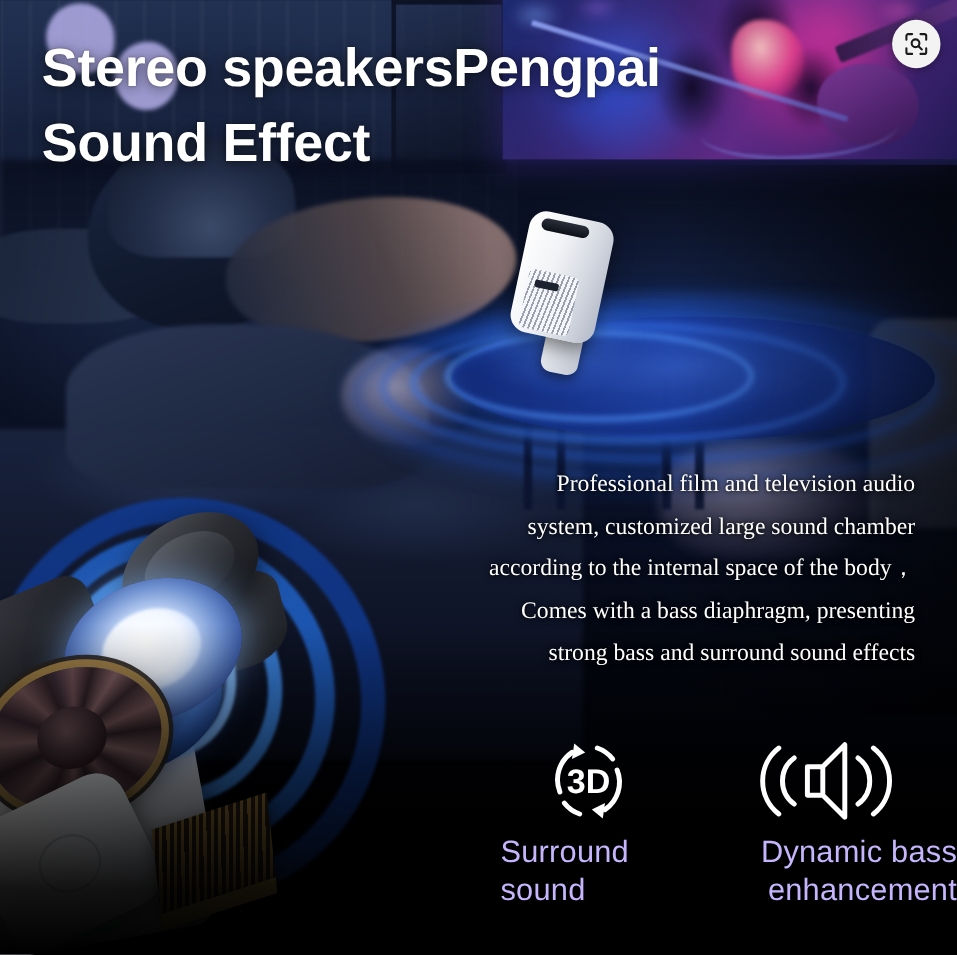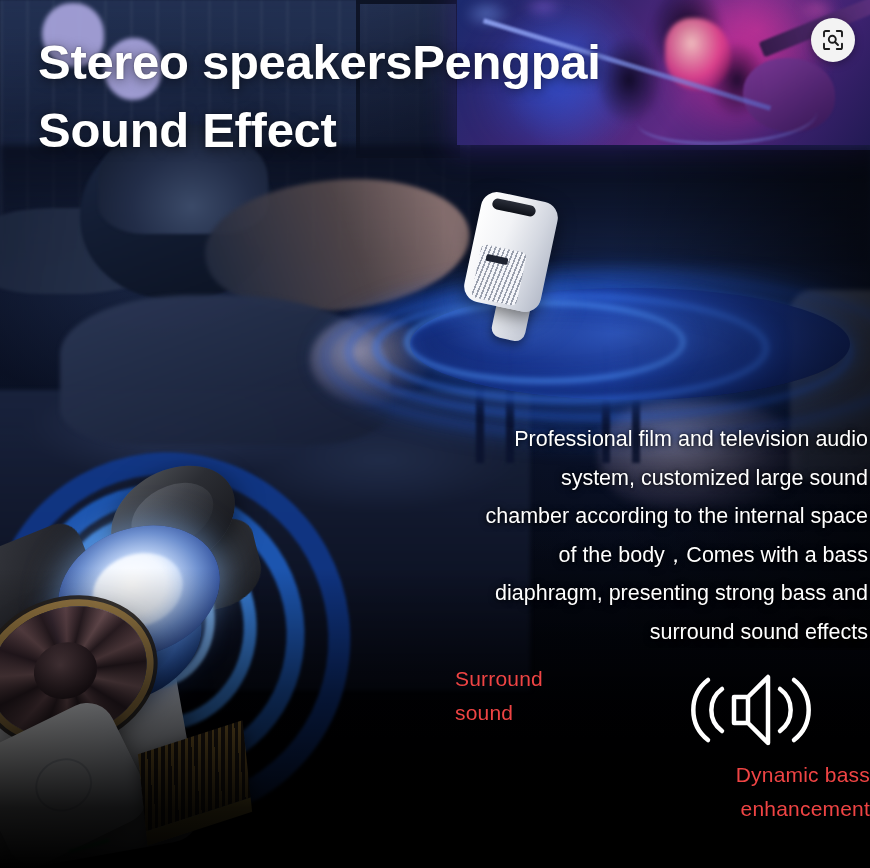--- a/index.html
+++ b/index.html
@@ -464,27 +464,28 @@
     font-size: 49px;
     font-weight: 700;
     line-height: 68px;
     letter-spacing: -0.3px;
     text-shadow: 0 2px 12px rgba(0,0,0,0.55), 0 0 2px rgba(0,0,0,0.4);
     white-space: pre-wrap;
   }
 
   .paragraph {
     position: absolute;
-    left: 476px; top: 420px;
+    left: 440px; top: 420px;
     width: 392px;
     color: #ffffff;
     font-size: 21.5px;
     line-height: 38.5px;
     text-align: right;
     text-shadow: 0 1px 7px rgba(0,0,0,0.85), 0 0 3px rgba(0,0,0,0.7);
+    font-family: Liberation Serif, serif;
   }
 
   
   .features {
     position: absolute;
     left: 410px; top: 662px;
     width: 460px; height: 200px;
     display: flex;
   }
   .feature {
@@ -495,22 +496,22 @@
   }
   .feature.f1 { margin-left: 10px; }
   .feature.f2 { margin-left: -10px; }
   .feature .icon-wrap {
     height: 96px;
     display: flex;
     align-items: center;
     justify-content: center;
   }
   .feature .caption {
-    color: #ef4444;
-    font-size: 21px;
+    color: #c4b5fd;
+    font-size: 28px;
     line-height: 34px;
     text-align: center;
     white-space: pre-line;
     letter-spacing: 0.2px;
   }
   .feature.f1 .caption { text-align: left; width: 160px; }
   .feature.f2 .caption { text-align: right; width: 230px; }
 
   
   .scan-btn {
@@ -613,20 +614,31 @@
   <div class="blob b2"></div>
 
   <div class="headline">Stereo speakersPengpai
 Sound Effect</div>
 
   <div class="paragraph">Professional film and television audio system, customized large sound chamber according to the internal space of the body，Comes with a bass diaphragm, presenting strong bass and surround sound effects</div>
 
   <div class="features">
 
     <div class="feature f1">
+      <div class="icon-wrap">
+        <svg width="92" height="92" viewBox="0 0 92 92" aria-hidden="true">
+          <path d="M20 56 A30 30 0 0 1 31 20" fill="none" stroke="#ffffff" stroke-width="4.5" stroke-linecap="round"></path>
+          <path d="M72 36 A30 30 0 0 1 61 72" fill="none" stroke="#ffffff" stroke-width="4.5" stroke-linecap="round"></path>
+          <path d="M24 66 A30 30 0 0 0 38 76" fill="none" stroke="#ffffff" stroke-width="4.5" stroke-linecap="round"></path>
+          <path d="M68 26 A30 30 0 0 0 54 16" fill="none" stroke="#ffffff" stroke-width="4.5" stroke-linecap="round"></path>
+          <polygon points="33,12 43,20 31,26" fill="#ffffff"></polygon>
+          <polygon points="59,80 49,72 61,66" fill="#ffffff"></polygon>
+          <text x="46" y="57" font-family="'Liberation Sans', sans-serif" font-size="31" font-weight="700" fill="#ffffff" text-anchor="middle">3D</text>
+        </svg>
+      </div>
       <div class="caption">Surround
 sound</div>
     </div>
 
     <div class="feature f2">
       <div class="icon-wrap">
         <svg width="134" height="86" viewBox="0 0 134 86" aria-hidden="true">
           <path d="M60 30 L60 56 L46 56 L46 30 Z M60 30 L80 10 L80 76 L60 56 Z" fill="none" stroke="#ffffff" stroke-width="4.5" stroke-linejoin="round" stroke-linecap="round"></path>
           <path d="M34 22 A26 26 0 0 0 34 64" fill="none" stroke="#ffffff" stroke-width="4.5" stroke-linecap="round"></path>
           <path d="M20 13 A38 38 0 0 0 20 73" fill="none" stroke="#ffffff" stroke-width="4.5" stroke-linecap="round"></path>

